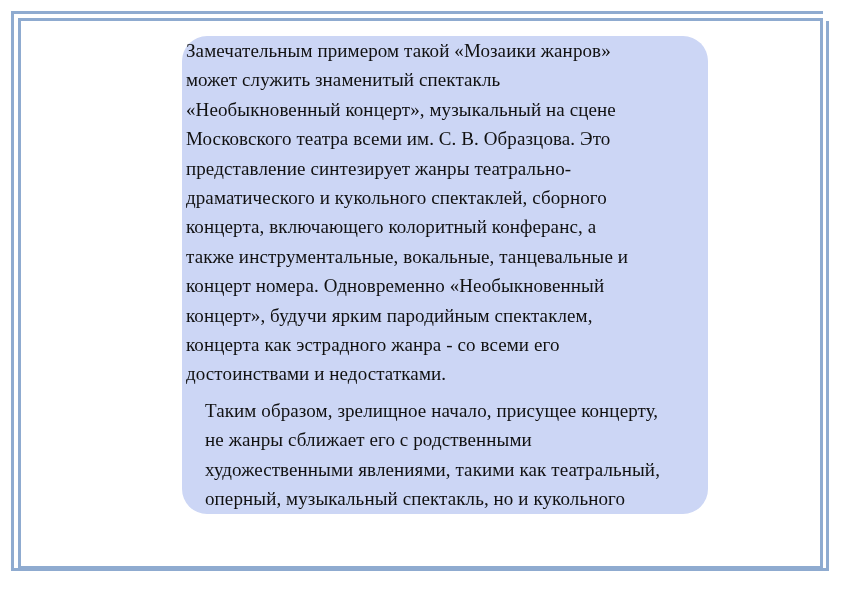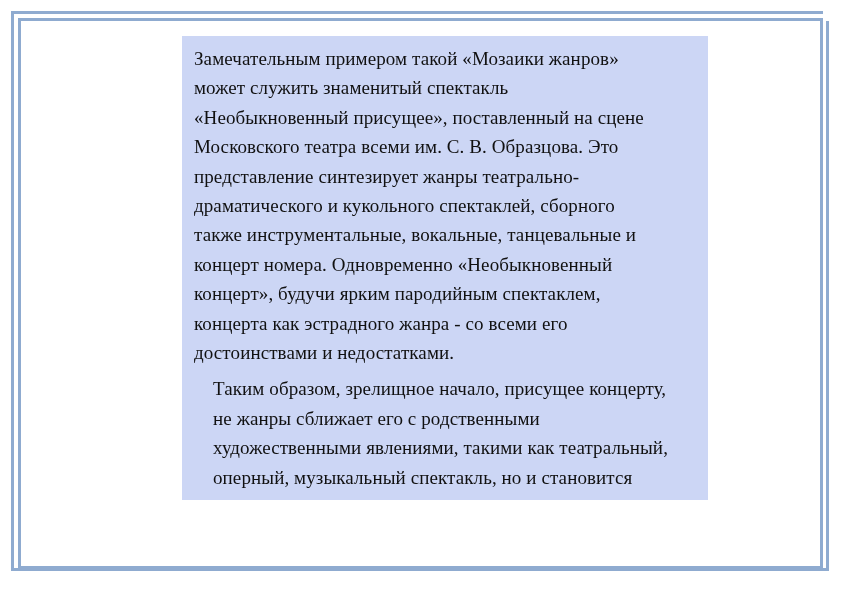--- a/index.html
+++ b/index.html
@@ -57,21 +57,22 @@
 
   
   .content {
     position: absolute;
     left: 182px;
     top: 36px;
     width: 526px;
   }
   .hl-block {
     background: #ccd6f5;
-    padding: 8px;
+    padding: 0;
+    border-radius: 25px;
   }
   .para {
     margin: 0;
     font-size: 19px;
     line-height: 29.4px;
     color: #111111;
     letter-spacing: 0.1px;
   }
   .para .ln {
     display: block;
@@ -92,34 +93,35 @@
   <div class="frame-outer"></div>
   <div class="frame-inner"></div>
   <div class="frame-mask-tr"></div>
 
   <div class="content">
     <div class="hl-block">
 
       <p class="para p1">
         <span class="ln">Замечательным примером такой «Мозаики жанров»</span>
         <span class="ln">может служить знаменитый спектакль</span>
-        <span class="ln">«Необыкновенный присущее», поставленный на сцене</span>
+        <span class="ln">«Необыкновенный концерт», музыкальный на сцене</span>
         <span class="ln">Московского театра всеми им. С. В. Образцова. Это</span>
         <span class="ln">представление синтезирует жанры театрально-</span>
         <span class="ln">драматического и кукольного спектаклей, сборного</span>
+        <span class="ln">концерта, включающего колоритный конферанс, а</span>
         <span class="ln">также инструментальные, вокальные, танцевальные и</span>
         <span class="ln">концерт номера. Одновременно «Необыкновенный</span>
         <span class="ln">концерт», будучи ярким пародийным спектаклем,</span>
         <span class="ln">концерта как эстрадного жанра - со всеми его</span>
         <span class="ln">достоинствами и недостатками.</span>
       </p>
 
       <p class="para p2">
         <span class="ln">Таким образом, зрелищное начало, присущее концерту,</span>
         <span class="ln">не жанры сближает его с родственными</span>
         <span class="ln">художественными явлениями, такими как театральный,</span>
-        <span class="ln">оперный, музыкальный спектакль, но и становится</span>
+        <span class="ln">оперный, музыкальный спектакль, но и кукольного</span>
       </p>
 
     </div>
   </div>
 
 </div>
 
 </body></html>

